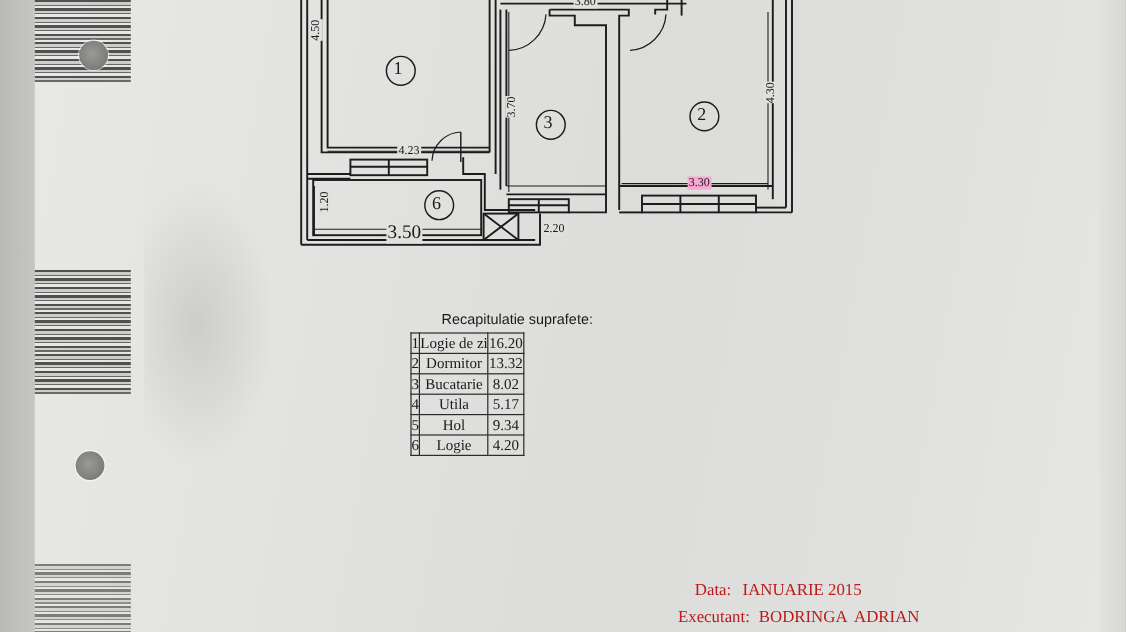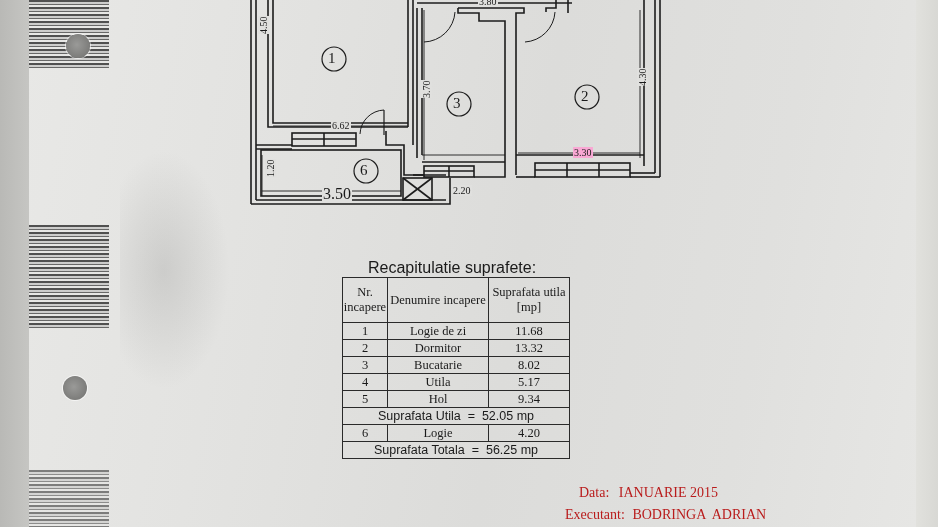--- a/index.html
+++ b/index.html
@@ -30,21 +30,21 @@
     filter:blur(0.6px);
   }
   .punch-hole {
     position:absolute; width:24px; height:24px; border-radius:50%;
     background:radial-gradient(circle at 45% 45%, #9a9a98, #7c7c7a 70%, #6c6c6a);
     box-shadow:0 0 0 1px rgba(255,255,255,0.6);
   }
   svg.plan { position:absolute; left:0; top:0; }
   .table-title {
     position:absolute; left:368px; top:259px;
-    font-family:"Liberation Sans", sans-serif; font-size:16px; color:#1a1a1a;
+    font-family:"Liberation Sans", sans-serif; font-size:12px; color:#1a1a1a;
   }
   table.summary {
     position:absolute; left:342px; top:277px;
     border-collapse:collapse; color:#1a1a1a;
     font-size:12.5px;
   }
   table.summary td, table.summary th {
     border:1.5px solid #2a2a2a; padding:0; text-align:center; font-weight:normal;
     line-height:15px;
   }
@@ -153,41 +153,36 @@
   </g>
 </svg>
 
 <div style="position:absolute;left:328px;top:50px;font-size:15px;color:#1a1a1a;">1</div>
 <div style="position:absolute;left:581px;top:88px;font-size:15px;color:#1a1a1a;">2</div>
 <div style="position:absolute;left:453px;top:95px;font-size:15px;color:#1a1a1a;">3</div>
 <div style="position:absolute;left:360px;top:162px;font-size:15px;color:#1a1a1a;">6</div>
 
 <div style="position:absolute;left:478px;top:-4px;font-size:10px;color:#1a1a1a;background:#e0e0de;padding:0 1px;">3.80</div>
 <div style="position:absolute;left:258px;top:34px;font-size:10px;color:#1a1a1a;transform:rotate(-90deg);transform-origin:left top;background:#e0e0de;">4.50</div>
-<div style="position:absolute;left:331px;top:120px;font-size:10px;color:#1a1a1a;background:#e0e0de;padding:0 1px;">6.62</div>
+<div style="position:absolute;left:331px;top:120px;font-size:10px;color:#1a1a1a;background:#e0e0de;padding:0 1px;">4.23</div>
 <div style="position:absolute;left:421px;top:98px;font-size:10px;color:#1a1a1a;transform:rotate(-90deg);transform-origin:left top;background:#e0e0de;">3.70</div>
 <div style="position:absolute;left:452px;top:149px;font-size:10px;color:#1a1a1a;background:#e0e0de;padding:0 1px;margin-top:36px;">2.20</div>
 <div style="position:absolute;left:637px;top:86px;font-size:10px;color:#1a1a1a;transform:rotate(-90deg);transform-origin:left top;background:#e0e0de;">4.30</div>
 <div style="position:absolute;left:573px;top:147px;font-size:10px;color:#1a1a1a;background:#f9a8d4;padding:0 1px;">3.30</div>
 <div style="position:absolute;left:265px;top:177px;font-size:10px;color:#1a1a1a;transform:rotate(-90deg);transform-origin:left top;background:#e0e0de;">1.20</div>
 <div style="position:absolute;left:322px;top:185px;font-size:16px;color:#1a1a1a;background:#e0e0de;padding:0 1px;">3.50</div>
 
 <div class="table-title">Recapitulatie suprafete:</div>
 
 <table class="summary">
   <tbody>
-      <tr>
-    <th class="c1">Nr. incapere</th>
-    <th class="c2">Denumire incapere</th>
-    <th class="c3">Suprafata utila [mp]</th>
-  </tr>
   <tr class="r">
     <td>1</td>
     <td>Logie de zi</td>
-    <td>11.68</td>
+    <td>16.20</td>
   </tr>
   <tr class="r">
     <td>2</td>
     <td>Dormitor</td>
     <td>13.32</td>
   </tr>
   <tr class="r">
     <td>3</td>
     <td>Bucatarie</td>
     <td>8.02</td>
@@ -195,30 +190,24 @@
   <tr class="r">
     <td>4</td>
     <td>Utila</td>
     <td>5.17</td>
   </tr>
   <tr class="r">
     <td>5</td>
     <td>Hol</td>
     <td>9.34</td>
   </tr>
-  <tr class="bold-row">
-    <td colspan="3" style="white-space:pre;">Suprafata Utila  =  52.05 mp</td>
-  </tr>
   <tr class="r">
     <td>6</td>
     <td>Logie</td>
     <td>4.20</td>
-  </tr>
-  <tr class="bold-row">
-    <td colspan="3" style="white-space:pre;">Suprafata Totala  =  56.25 mp</td>
   </tr>
 </tbody>
   </table>
 
 <div class="footer" style="top:485px;">
   <span>Data:</span>
   <span style="margin-left:6px;">IANUARIE 2015</span>
 </div>
 <div class="footer" style="top:507px;left:565px;">
   <span>Executant:</span>

